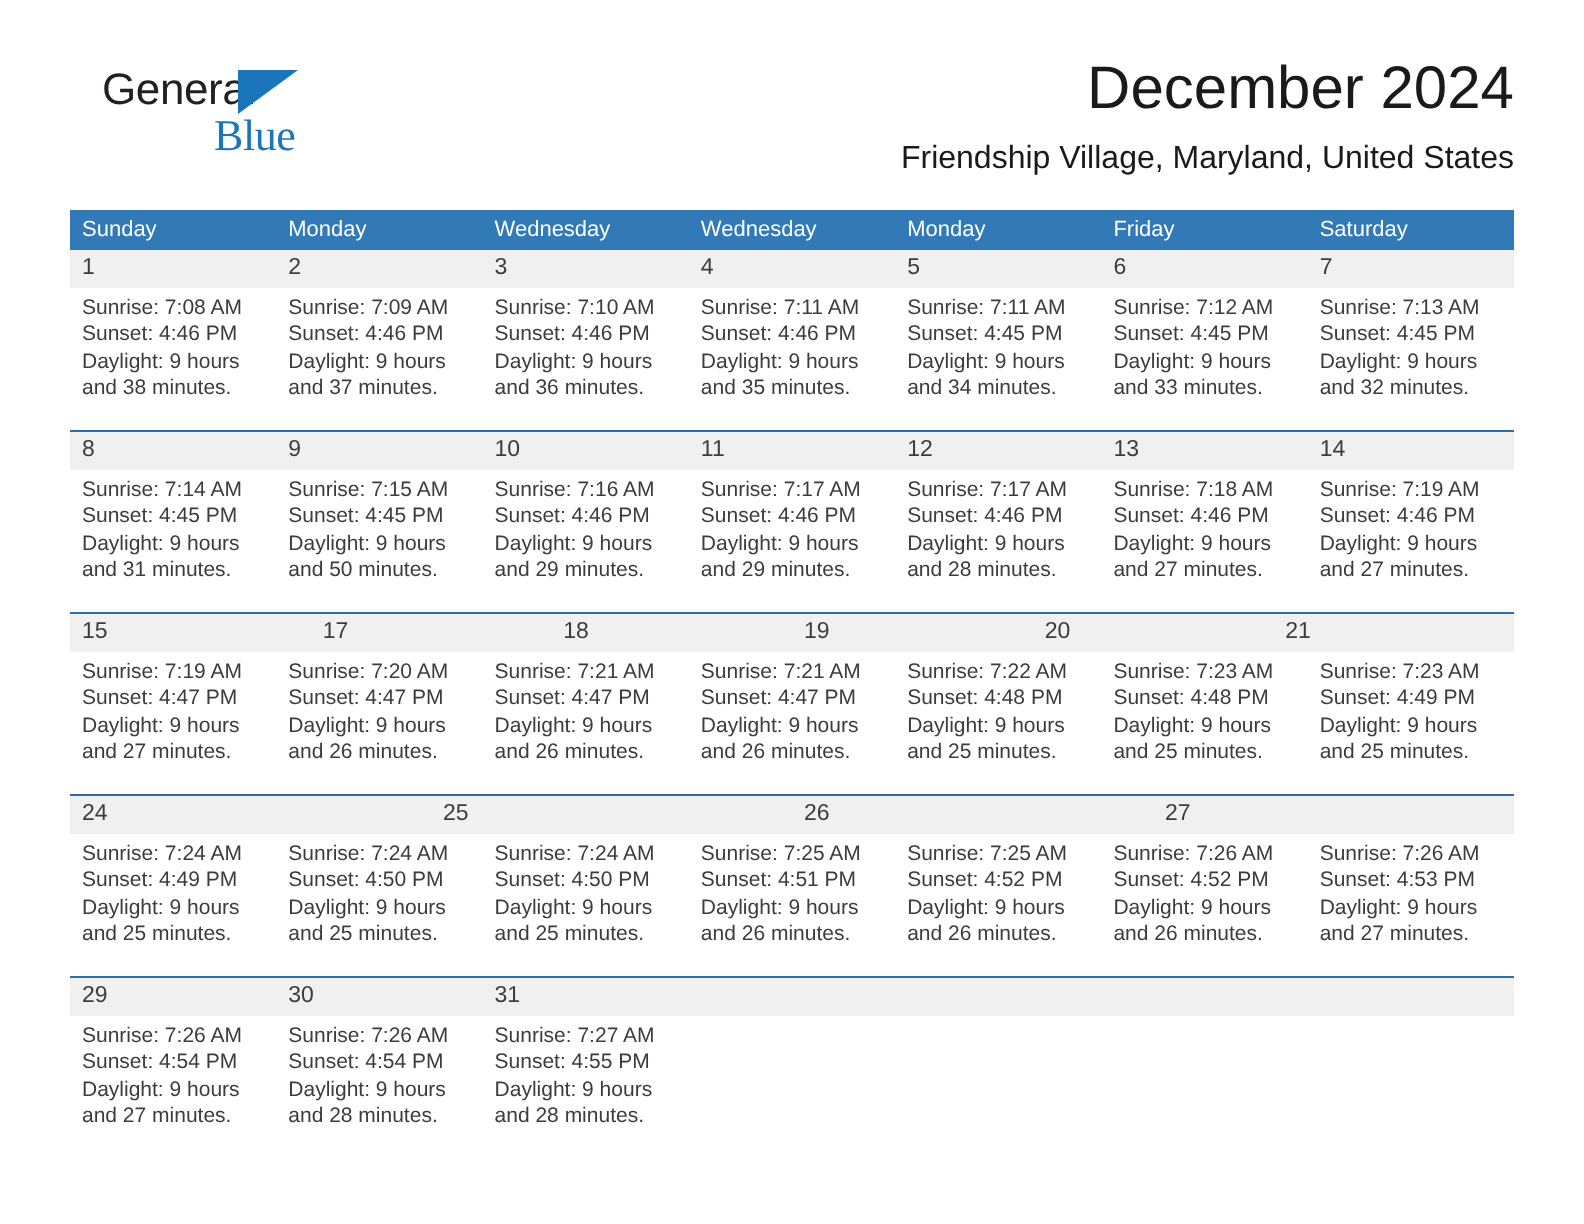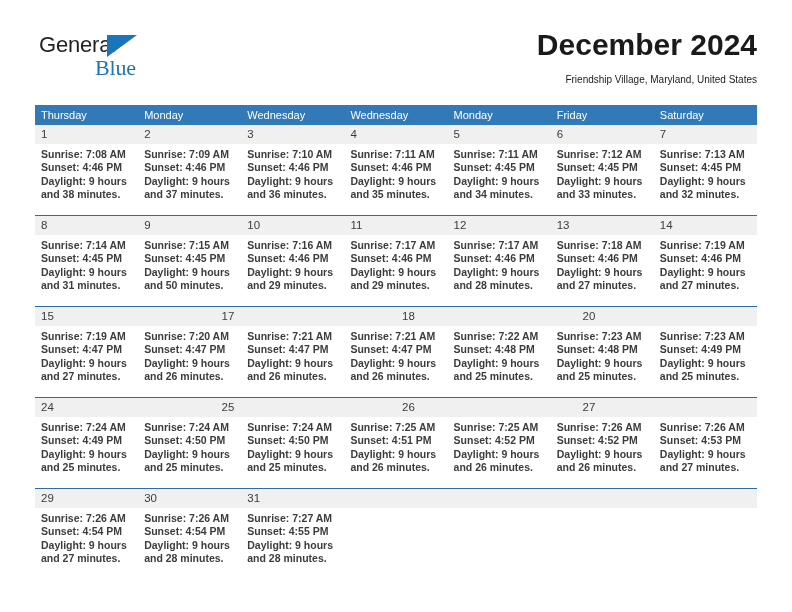--- a/index.html
+++ b/index.html
@@ -24,21 +24,21 @@
   
   .header {
     position: absolute;
     left: 35px;
     right: 35px;
     top: 28px;
     height: 68px;
   }
   .brand {
     position: absolute;
-    left: 4px;
+    left: 16px;
     top: 4px;
     width: 150px;
     height: 56px;
   }
   .brand-general {
     position: absolute;
     left: 0;
     top: 0;
     font-size: 22px;
     letter-spacing: -0.2px;
@@ -67,24 +67,24 @@
     position: absolute;
     right: 0;
     top: 0;
     text-align: right;
   }
   .month-title {
     font-size: 30px;
     color: #1a1a1a;
     line-height: 34px;
     white-space: nowrap;
-    font-weight: bold;
+    font-weight: normal;
   }
   .location-sub {
-    font-size: 10px;
+    font-size: 16px;
     color: #1a1a1a;
     line-height: 20px;
     margin-top: 8px;
     white-space: nowrap;
   }
 
   
   .calendar {
     position: absolute;
     left: 35px;
@@ -132,21 +132,20 @@
     height: 71px;
     background: #ffffff;
   }
   .info-cell {
     flex: 1 1 0;
     padding: 4px 6px 0 6px;
     box-sizing: border-box;
     font-size: 10.5px;
     line-height: 13.4px;
     color: #3c3c3c;
-    font-weight: bold;
   }
   .info-line {
     white-space: nowrap;
     overflow: hidden;
   }
   .empty-cell { }
 </style>
 </head>
 <body>
 
@@ -163,21 +162,21 @@
     <div class="title-block">
       <div class="month-title">December 2024</div>
       <div class="location-sub">Friendship Village, Maryland, United States</div>
     </div>
 
   </div>
 
   <div class="calendar">
 
     <div class="dow-row">
-      <div class="dow-cell">Thursday</div>
+      <div class="dow-cell">Sunday</div>
       <div class="dow-cell">Monday</div>
       <div class="dow-cell">Wednesday</div>
       <div class="dow-cell">Wednesday</div>
       <div class="dow-cell">Monday</div>
       <div class="dow-cell">Friday</div>
       <div class="dow-cell">Saturday</div>
     </div>
 
     <div class="week">
       <div class="num-row">
@@ -291,21 +290,23 @@
         </div>
       </div>
     </div>
 
     <div class="week">
       <div class="week-sep"></div>
       <div class="num-row">
         <div class="num-cell">15</div>
         <div class="num-cell">17</div>
         <div class="num-cell">18</div>
+        <div class="num-cell">19</div>
         <div class="num-cell">20</div>
+        <div class="num-cell">21</div>
       </div>
       <div class="info-row">
         <div class="info-cell">
           <div class="info-line">Sunrise: 7:19 AM</div>
           <div class="info-line">Sunset: 4:47 PM</div>
           <div class="info-line">Daylight: 9 hours</div>
           <div class="info-line">and 27 minutes.</div>
         </div>
         <div class="info-cell">
           <div class="info-line">Sunrise: 7:20 AM</div>

